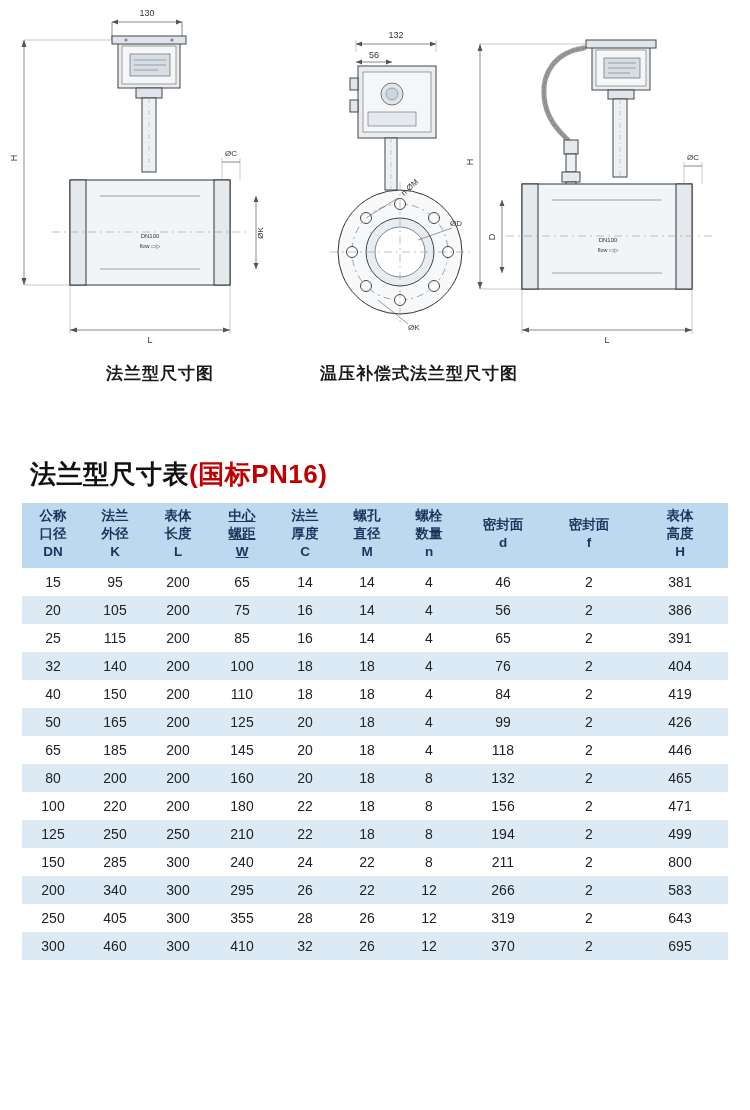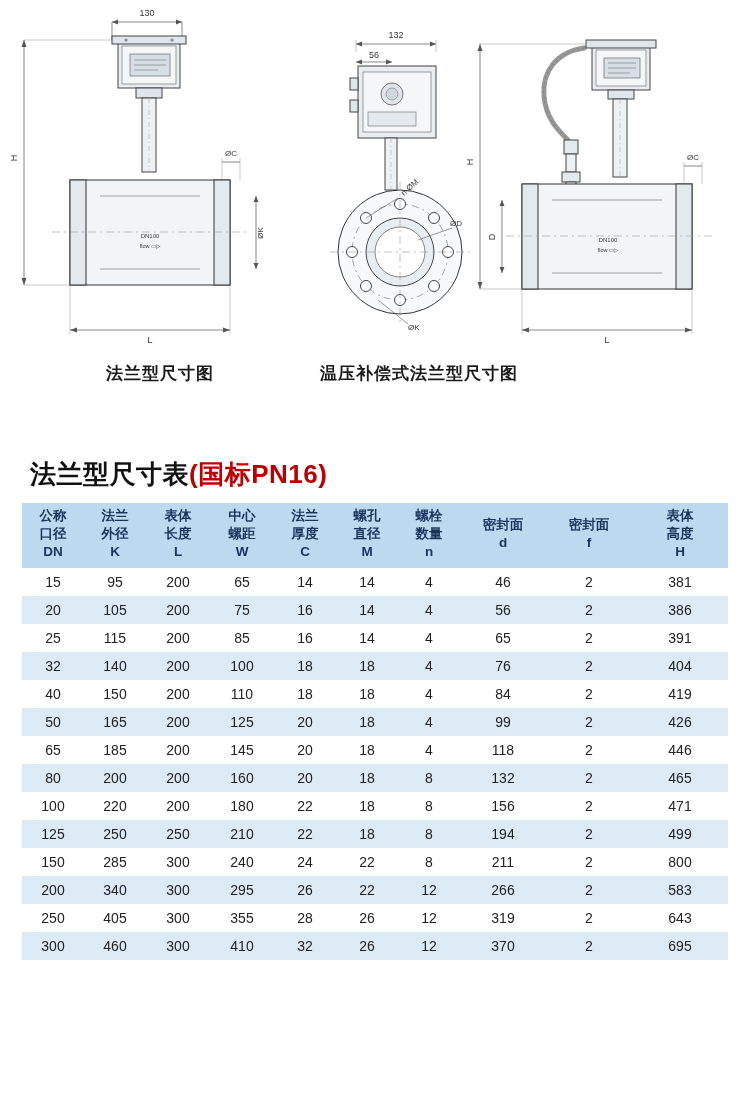--- a/index.html
+++ b/index.html
@@ -77,21 +77,21 @@
     border: none;
     font-size: 14px;
     color: #222;
   }
   table.spec tbody tr.odd td { background: #ffffff; }
   table.spec tbody tr.even td { background: #dceaf6; }
 
   .col-0 { width: 62px; }
   .col-1 { width: 62px; }
   .col-2 { width: 64px; }
-  .col-3 { width: 64px; }
+  .col-3 { width: 64px; text-decoration: underline; }
   .col-4 { width: 62px; }
   .col-5 { width: 62px; }
   .col-6 { width: 62px; }
   .col-7 { width: 86px; }
   .col-8 { width: 86px; }
   .col-9 { width: 96px; }
 
   .note {
     position: absolute;
     top: 1030px; right: 22px;

